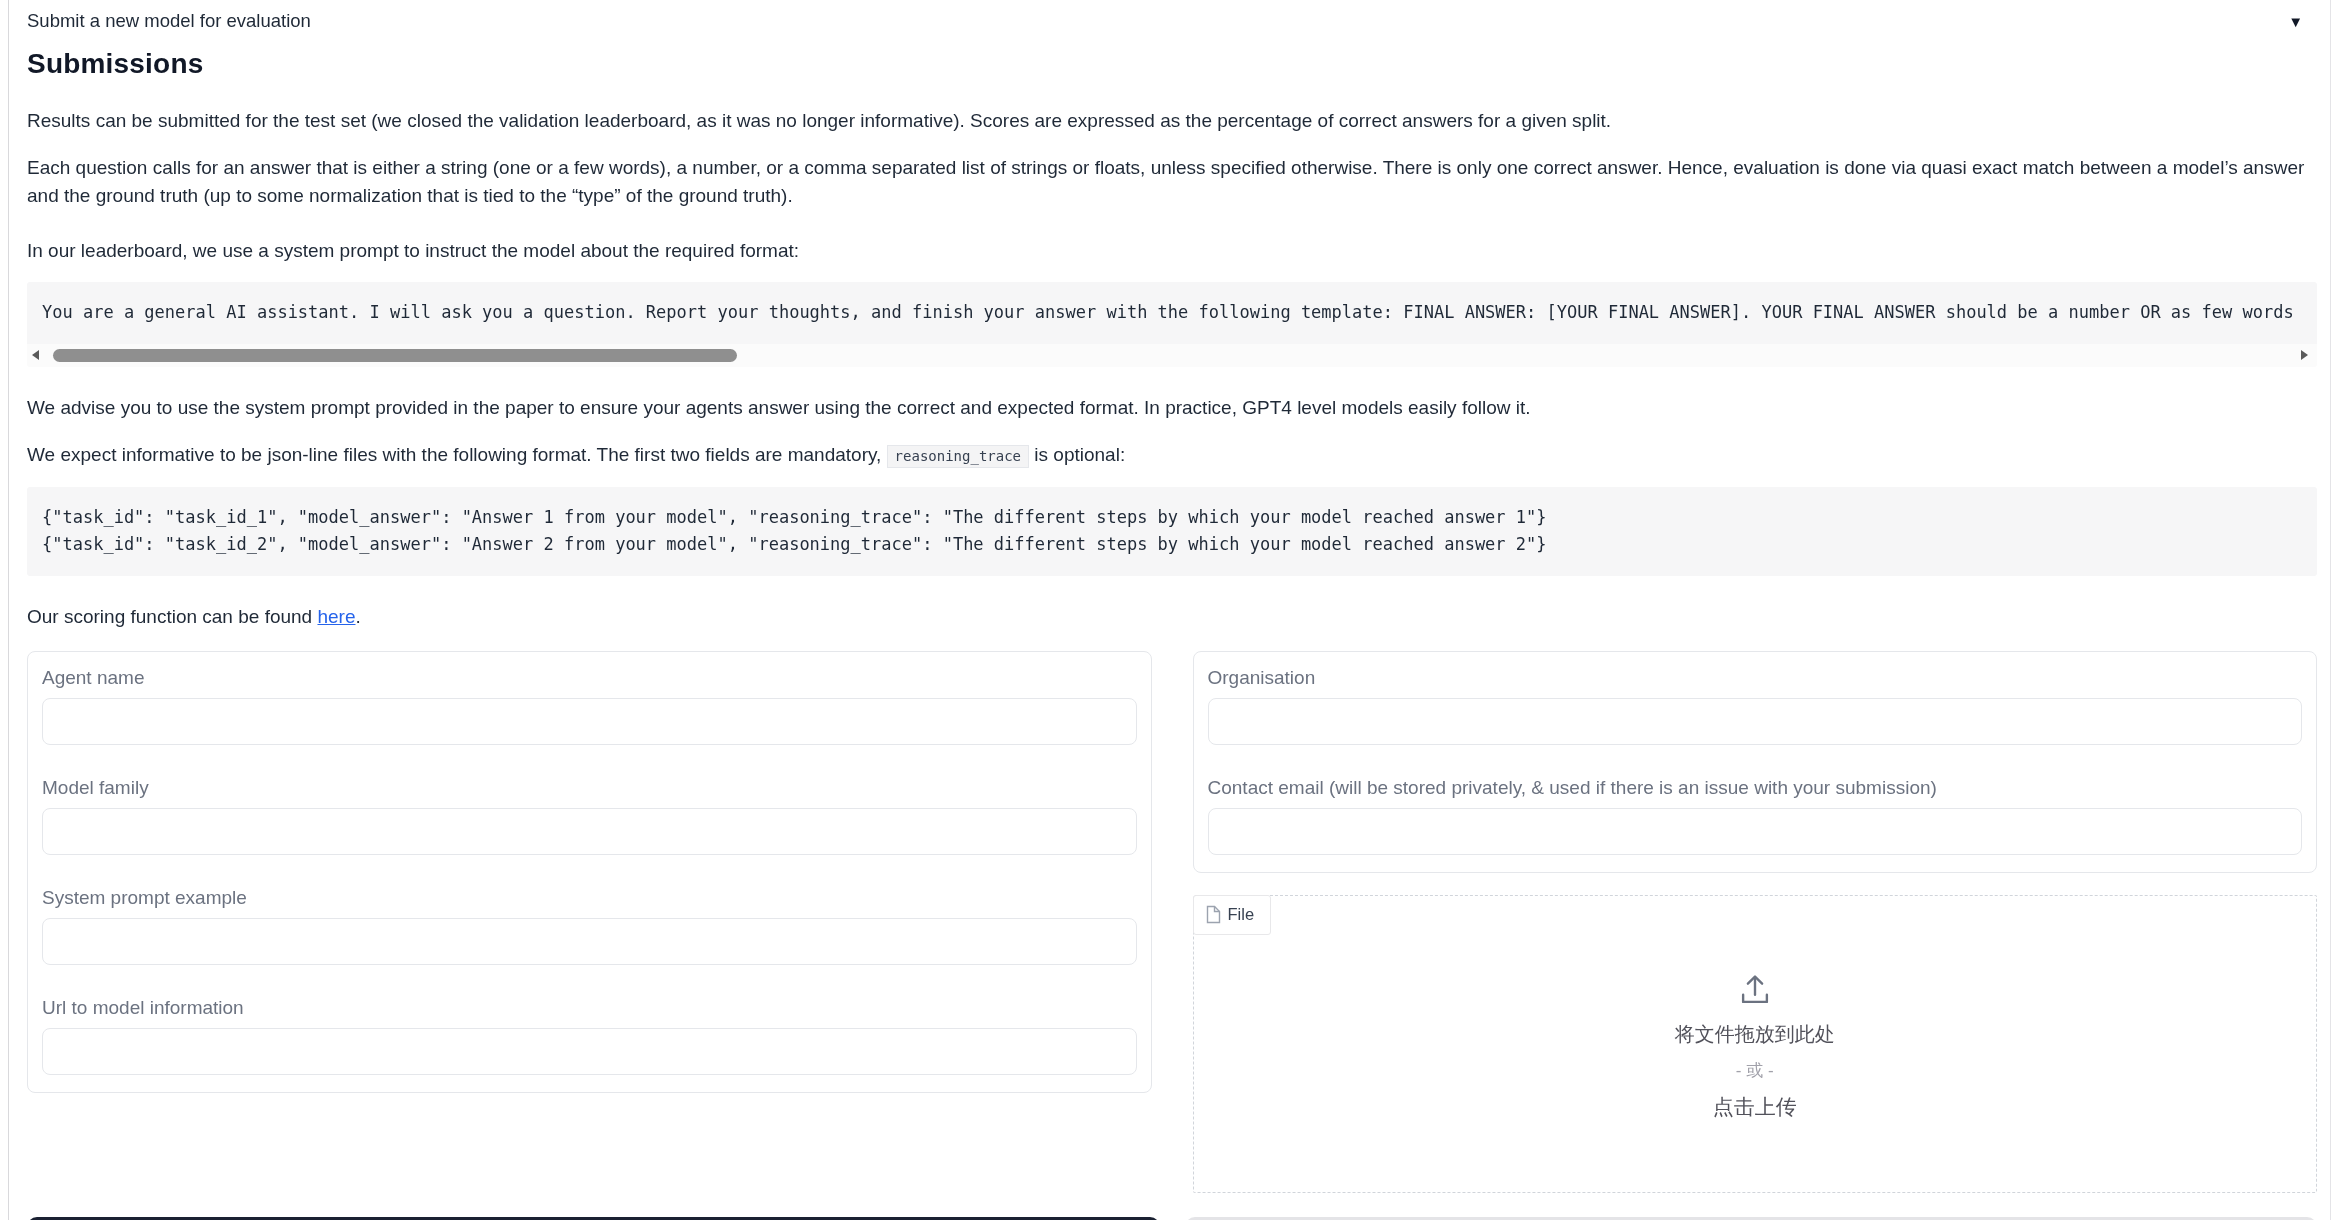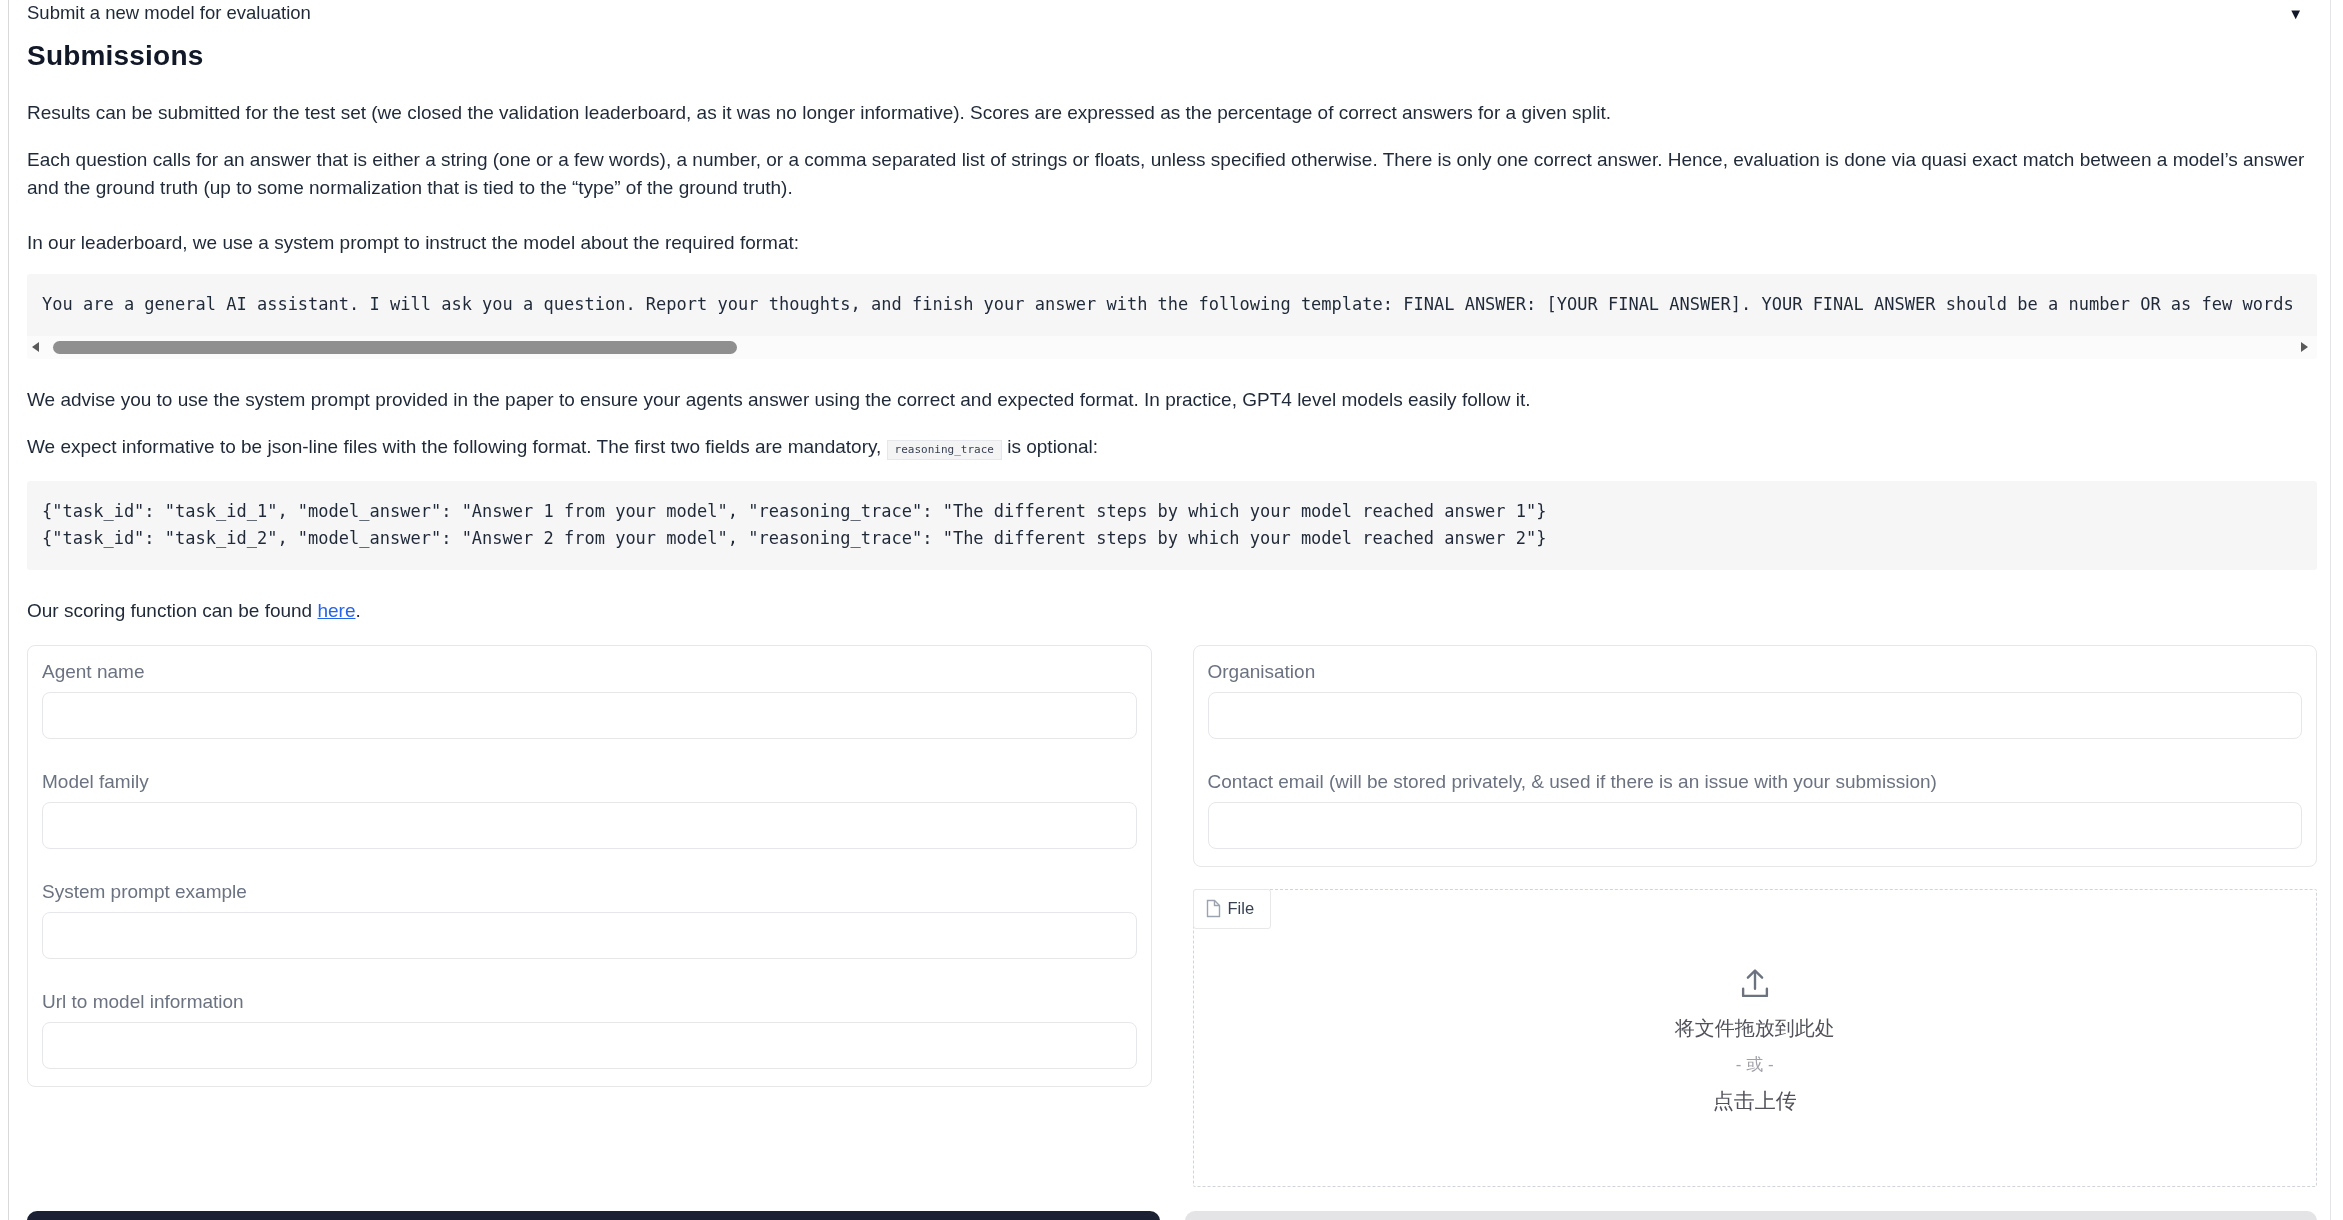--- a/index.html
+++ b/index.html
@@ -12,34 +12,34 @@
     margin-left: 8px;
     border-left: 1px solid #d9d9dc;
     padding: 0 14px 0 18px;
   }
   .page::after {
     content: ""; position: absolute; right: 0; top: 0; bottom: 0;
     width: 1px; background: #e4e4e7;
   }
 
   
-  .acc-header { display: flex; align-items: center; padding-top: 2px; cursor: pointer; }
+  .acc-header { display: flex; align-items: center; padding-top: 10px; cursor: pointer; }
   .acc-title { font-size: 18.5px; color: #1f2937; }
   .acc-arrow { margin-left: auto; padding-right: 14px; font-size: 15px; color: #111827; line-height: 1; }
 
   h1.page-heading { margin-top: 16px; font-size: 28px; font-weight: 700; color: #111827; letter-spacing: .2px; }
 
   p.prose { font-size: 19px; line-height: 28px; color: #1f2937; margin-top: 27px; max-width: 2292px; }
   p.prose.tight { margin-top: 19px; }
 
   a.doc-link { color: #2563eb; text-decoration: underline; cursor: pointer; }
 
   .inline-code {
     font-family: "DejaVu Sans Mono", "Liberation Mono", monospace;
-    font-size: 11px; color: #374151;
+    font-size: 14px; color: #374151;
     background: #f4f4f5; border: 1px solid #e5e7eb; border-radius: 0;
     padding: 2px 7px 3px; white-space: nowrap;
   }
 
   
   .codeblock { margin-top: 17px; border-radius: 3px; overflow: hidden; }
   .code-area {
     background: #f6f6f7;
     padding: 17px 15px 18px 15px;
     font-family: "DejaVu Sans Mono", "Liberation Mono", monospace;

